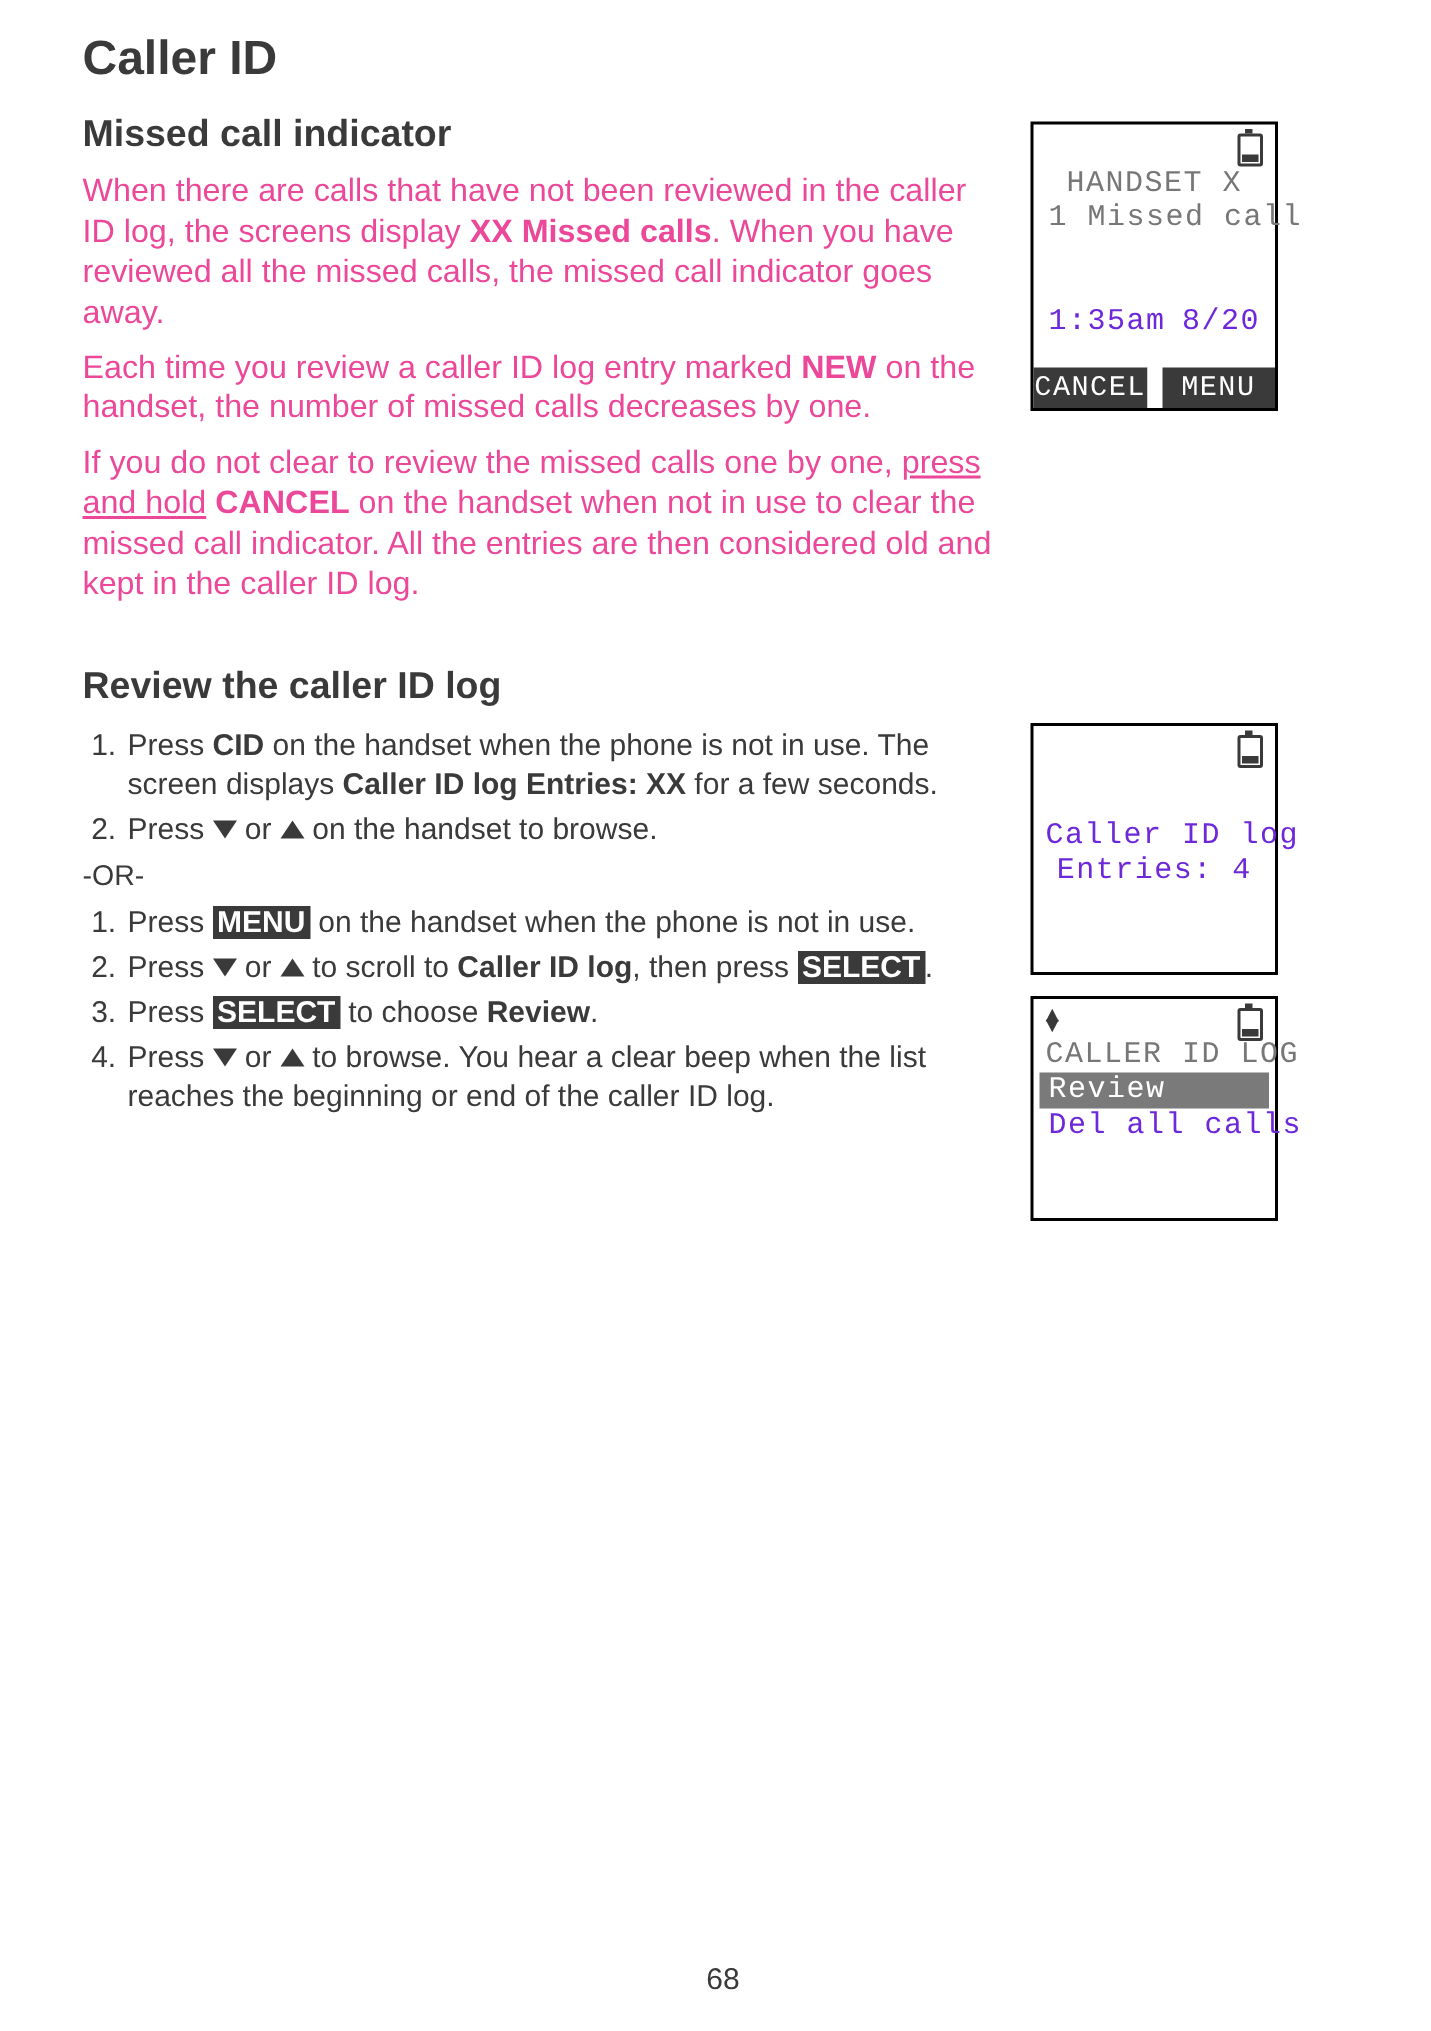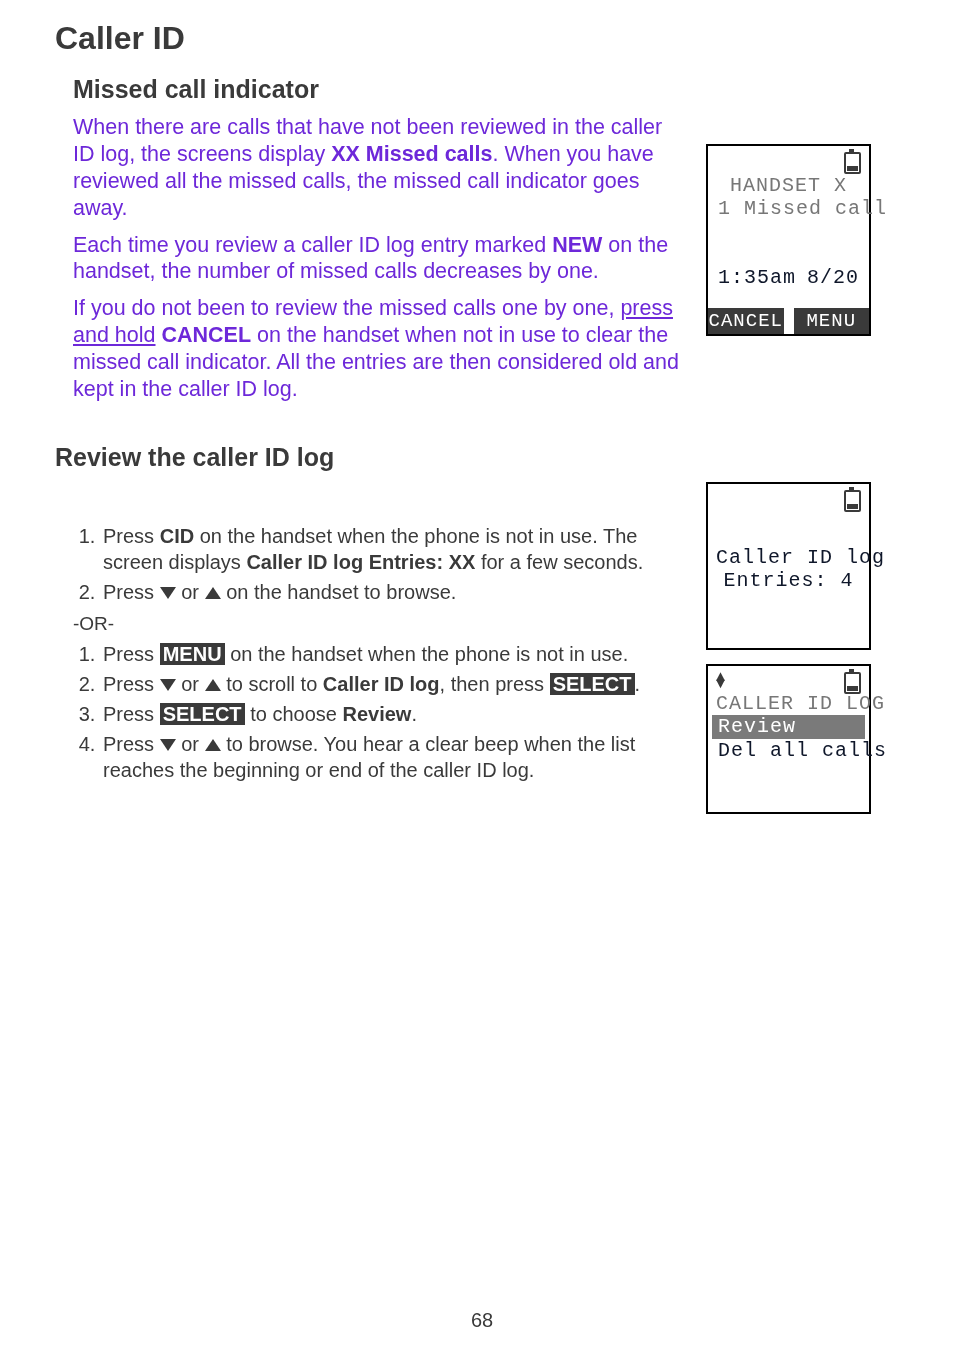--- a/index.html
+++ b/index.html
@@ -4,21 +4,21 @@
 <style>
   body {
     margin: 0;
     padding: 0;
     font-family: Arial, Helvetica, sans-serif;
     background: #fff;
     width: 954px;
     color: #3a3a3a;
   }
   .page {
-    padding: 20px 36px 40px 55px;
+    padding: 20px 55px 40px 55px;
     box-sizing: border-box;
     width: 954px;
     position: relative;
     min-height: 1354px;
   }
   h1 {
     font-size: 32px;
     font-weight: bold;
     margin: 0 0 18px 0;
     color: #3a3a3a;
@@ -26,30 +26,29 @@
   h2 {
     font-size: 25px;
     font-weight: bold;
     margin: 0 0 10px 0;
     color: #3a3a3a;
   }
   p {
     font-size: 21.5px;
     line-height: 1.25;
     margin: 0 0 10px 0;
-    color: #6d28d9;
+    color: #ec4899;
   }
   .bold { font-weight: bold; }
   .under { text-decoration: underline; }
 
   .row {
     display: flex;
-    align-items: center;
+    align-items: flex-start;
     gap: 22px;
-    margin-left: 18px;
   }
   .text-col { flex: 1; }
   .screen-col { width: 212px; flex-shrink: 0; }
 
   ol {
     font-size: 20px;
     line-height: 1.3;
     margin: 2px 0 6px 0;
     padding-left: 28px;
     color: #3a3a3a;
@@ -85,21 +84,21 @@
   }
   .lcd-inner {
     padding: 6px 4px 0 4px;
     min-height: 128px;
     position: relative;
   }
   .lcd-line {
     font-family: "Courier New", monospace;
     font-size: 20px;
     letter-spacing: 1px;
-    color: #0f172a;
+    color: #6d28d9;
     white-space: pre;
     line-height: 1.15;
     padding: 0 4px;
   }
   .lcd-line.center { text-align: center; }
   .lcd-line.sp { display: flex; justify-content: space-between; padding: 0 6px; }
   .lcd-line.header { color: #777; }
 
   .lcd-row-inv {
     background: #7a7a7a;
@@ -180,21 +179,21 @@
 
       <p>
         <span>When there are calls that have not been reviewed in the caller ID log, the screens display </span><span class="bold">XX Missed calls</span><span>. When you have reviewed all the missed calls, the missed call indicator goes away.</span>
       </p>
 
       <p>
         <span>Each time you review a caller ID log entry marked </span><span class="bold">NEW</span><span> on the handset, the number of missed calls decreases by one.</span>
       </p>
 
       <p>
-        <span>If you do not been to review the missed calls one by one, </span><span class="under">press and hold</span><span> </span><span class="bold">CANCEL</span><span> on the handset when not in use to clear the missed call indicator. All the entries are then considered old and kept in the caller ID log.</span>
+        <span>If you do not clear to review the missed calls one by one, </span><span class="under">press and hold</span><span> </span><span class="bold">CANCEL</span><span> on the handset when not in use to clear the missed call indicator. All the entries are then considered old and kept in the caller ID log.</span>
       </p>
     </div>
 
     <div class="screen-col">
       <div class="lcd" style="margin-top:6px;">
         <div class="lcd-inner" style="min-height:156px;">
           <div class="batt"></div>
           <div style="height:22px;"></div>
           <div class="lcd-line center header">HANDSET X</div>
           <div class="lcd-line header" style="padding-left:6px;">1 Missed call</div>

